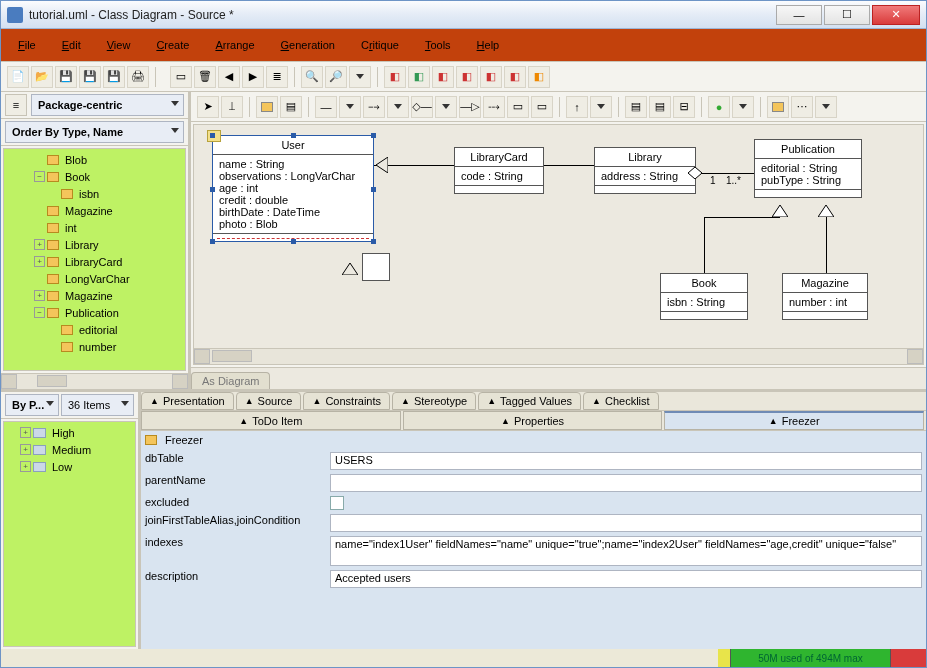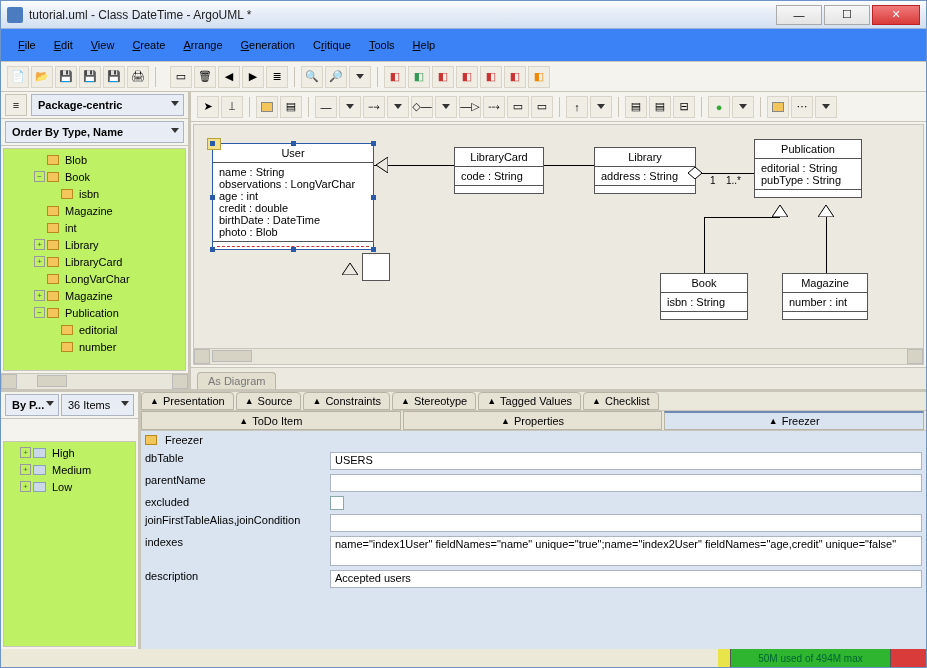--- a/index.html
+++ b/index.html
@@ -8,21 +8,21 @@
 
   
   .window { width:927px; height:668px; background:#ece9d8; border:1px solid #6d94c6; display:flex; flex-direction:column; }
   .titlebar { height:28px; background:linear-gradient(#fbfcfe,#e6edf7 45%,#d3e0f1); border-bottom:1px solid #9db5d6; display:flex; align-items:center; padding:0 6px; }
   .title-icon { width:16px; height:16px; background:#4a7cbf; margin-right:6px; border-radius:2px; }
   .title-text { flex:1; color:#222; font-size:12px; }
   .winbtns { display:flex; gap:2px; }
   .winbtn { width:46px; height:20px; border:1px solid #aaa; background:linear-gradient(#f7f7f7,#e4e4e4); display:flex; align-items:center; justify-content:center; font-size:11px; }
   .winbtn.close { background:linear-gradient(#f07a7a,#d93b3b); border-color:#b22; color:#fff; width:48px; }
 
-  .menubar { height:22px; background:#3b82f6; border-bottom:1px solid #c9c5b8; display:flex; align-items:center; padding:16px 8px; gap:0; }
+  .menubar { height:22px; background:#c2410c; border-bottom:1px solid #c9c5b8; display:flex; align-items:center; padding:16px 8px; gap:8px; }
   .menuitem { padding:3px 9px; }
   .menuitem u { text-decoration:underline; }
 
   .toolbar1, .toolbar2 { background:#f4f3ee; border-bottom:1px solid #c9c5b8; display:flex; align-items:center; padding:2px 6px; gap:2px; }
   .toolbar1 { height:30px; }
   .tbtn { width:22px; height:22px; border:1px solid #d8d4c7; background:#efede4; display:flex; align-items:center; justify-content:center; font-size:11px; }
   .sep { width:1px; height:20px; background:#c9c5b8; margin:0 4px; }
   .sep2 { width:6px; }
 
   .content { flex:1; display:flex; flex-direction:column; min-height:0; }
@@ -63,26 +63,26 @@
   .redline { position:absolute; bottom:2px; left:4px; right:4px; height:0; border-top:1px dashed #c33; }
 
   .assoc { position:absolute; border-top:1px solid #000; }
   .gen-line { position:absolute; border-left:1px solid #000; }
   .tri-outline { position:absolute; width:16px; height:12px; }
   .tri-outline svg { display:block; }
   .diamond { position:absolute; width:14px; height:10px; }
   .diamond svg { display:block; }
   .mult { position:absolute; font-size:10px; }
 
-  .diag-tabs { height:22px; display:flex; align-items:flex-end; padding-left:6px; background:#ece9e0; border-top:1px solid #c9c5b8; }
+  .diag-tabs { height:22px; display:flex; align-items:flex-end; background:#ece9e0; border-top:1px solid #c9c5b8; }
   .diag-tab { border:1px solid #b7b3a5; border-bottom:0; border-top-left-radius:4px; border-top-right-radius:4px; padding:2px 10px; background:#e2dfcf; color:#777; font-size:11px; }
 
   
   .lower { flex:1; display:flex; min-height:0; }
-  .todo-pane { width:140px; border-right:3px solid #c9c5b8; display:flex; flex-direction:column; background:#f4f3ee;gap:20px; }
+  .todo-pane { width:140px; border-right:3px solid #c9c5b8; display:flex; flex-direction:column; background:#f4f3ee; }
   .props-pane { flex:1; display:flex; flex-direction:column; background:#f4f3ee; min-width:0; }
 
   .tabrow { display:flex; background:#eae7db; border-bottom:1px solid #c9c5b8; }
   .tabrow.top .ptab { border-top-left-radius:4px; border-top-right-radius:4px; }
   .ptab { border:1px solid #b7b3a5; padding:2px 8px; background:#e6e3d5; margin-right:2px; display:flex; align-items:center; gap:4px; font-size:11px; }
   .ptab .ar { font-size:9px; }
   .ptab.fill { flex:1; justify-content:center; }
   .ptab.active { background:#d9e4f0; border-top:2px solid #6f8bb5; }
   .form-area { flex:1; overflow:auto; background:#d9e4f0; }
   .form-area .form-head { padding:3px 4px; display:flex; align-items:center; gap:4px; border-bottom:1px solid transparent; }
@@ -105,21 +105,21 @@
 
   .tree-folder { width:13px; height:10px; background:#cbd8e8; border:1px solid #8aa0bd; margin-right:4px; }
 </style>
 </head>
 <body>
 
 <div class="window">
 
   <div class="titlebar">
     <div class="title-icon"></div>
-    <div class="title-text">tutorial.uml - Class DateTime - ArgoUML *</div>
+    <div class="title-text">tutorial.uml - Class Diagram - Source *</div>
     <div class="winbtns">
       <div class="winbtn">—</div>
       <div class="winbtn">☐</div>
       <div class="winbtn close">✕</div>
     </div>
   </div>
 
   <div class="menubar">
     <div class="menuitem"><u>F</u><span></span><span>ile</span></div>
     <div class="menuitem"><u>E</u>dit</div>
@@ -305,21 +305,21 @@
             </div>
           <div class="tbtn">⋯</div>
           <div class="tbtn">
               <div class="arrow-down"></div>
             </div>
         </div>
 
         <div class="canvas-wrap">
           <div class="canvas">
 
-            <div class="uml-class selected" style="left:18px; top:18px; width:162px;">
+            <div class="uml-class selected" style="left:18px; top:10px; width:162px;">
               <div class="note-corner"></div>
               <div class="name">User</div>
               <div class="attrs">
                 <div>name : String</div>
                 <div>observations : LongVarChar</div>
                 <div>age : int</div>
                 <div>credit : double</div>
                 <div>birthDate : DateTime</div>
                 <div>photo : Blob</div>
               </div>

